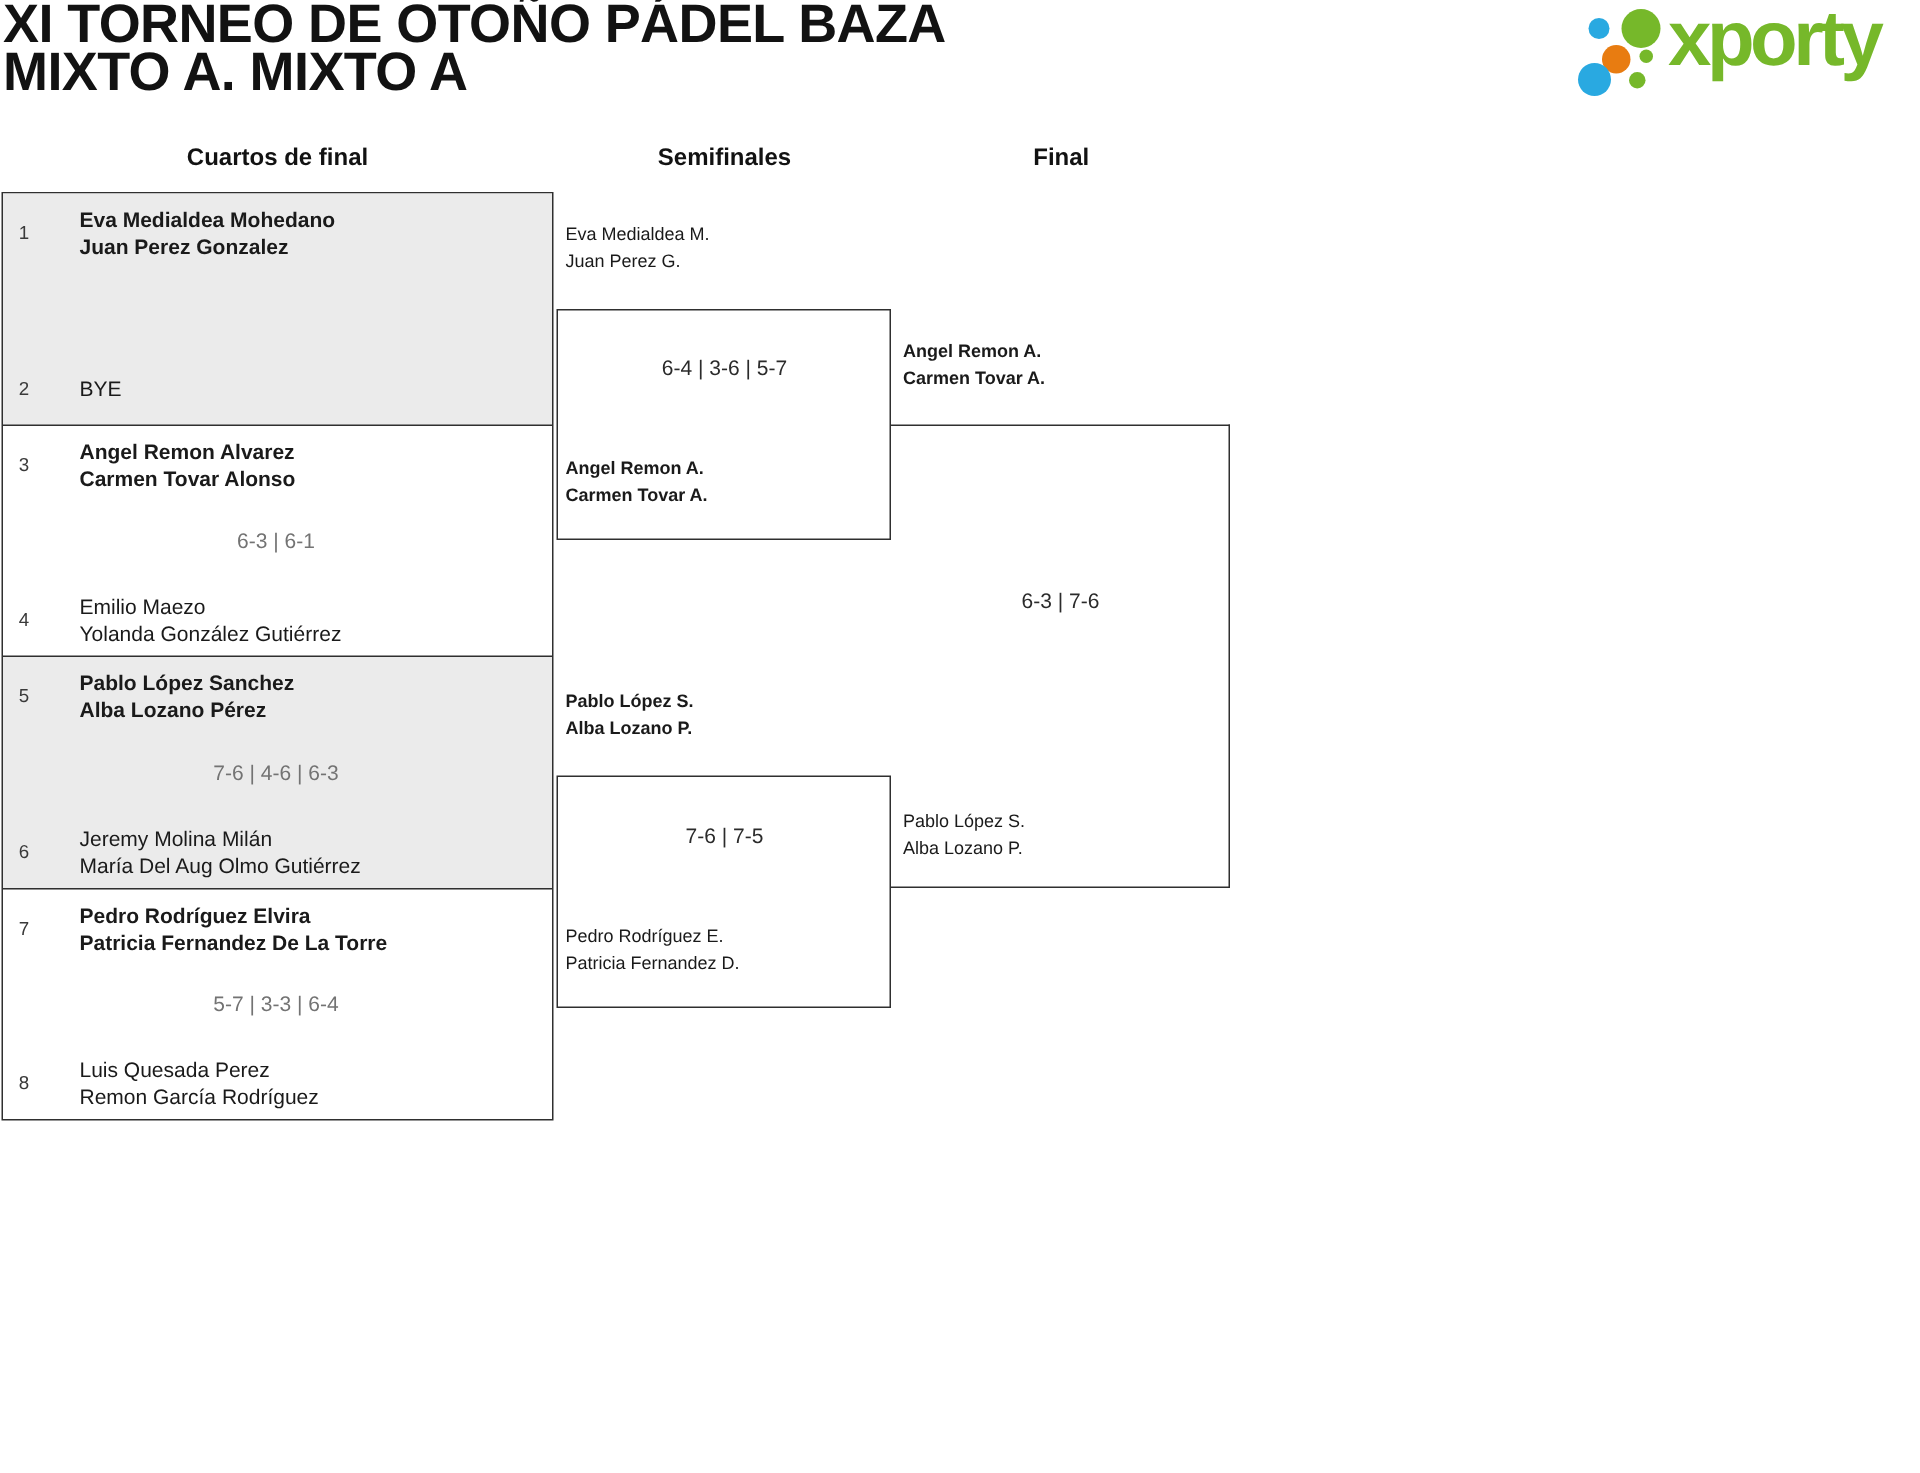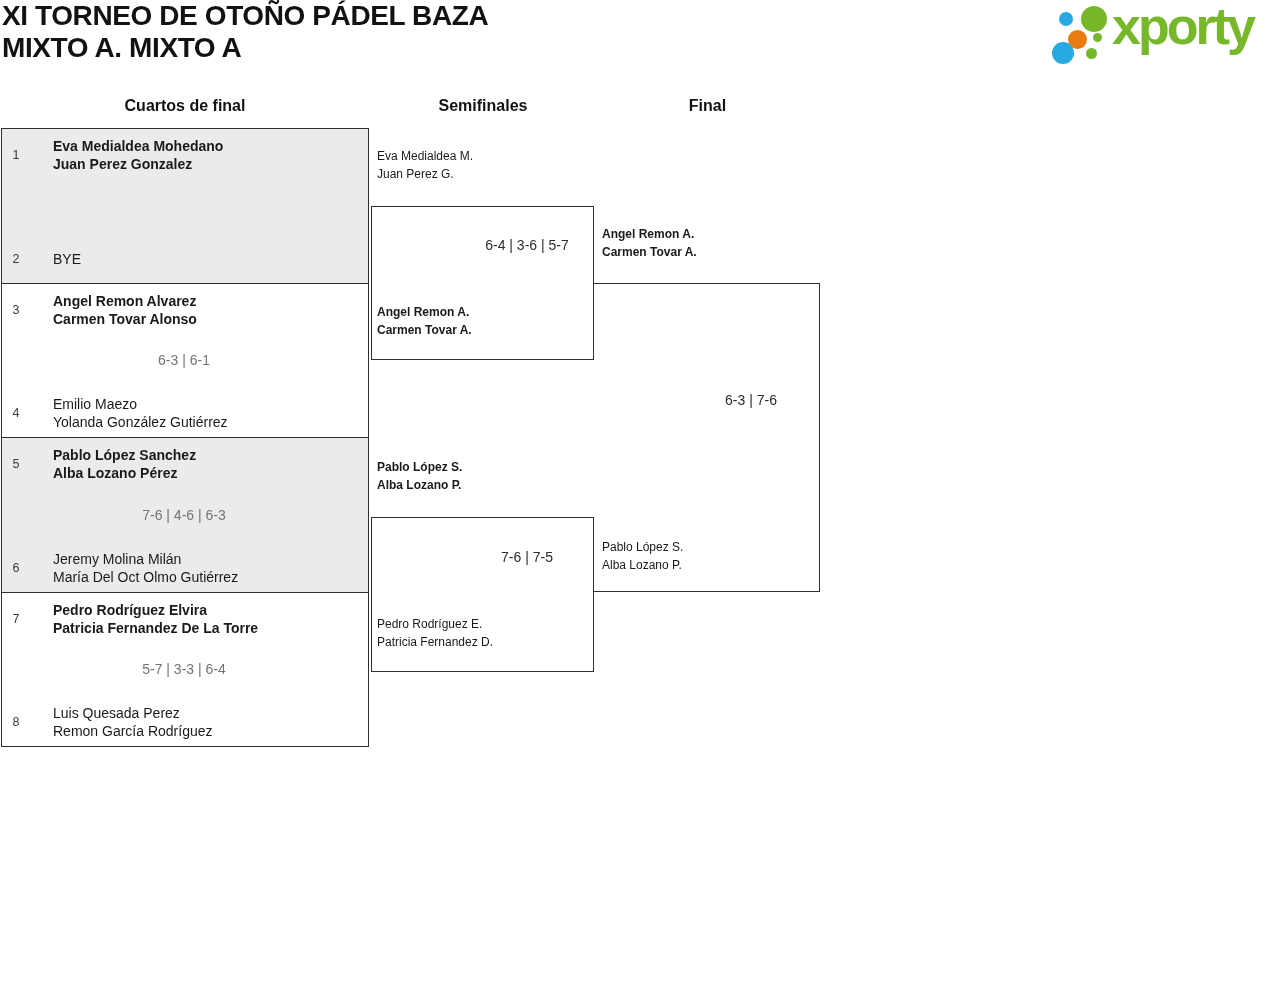--- a/index.html
+++ b/index.html
@@ -2,21 +2,21 @@
 <html><head>
 <meta charset="utf-8">
 <style>
   html,body{margin:0;padding:0;background:#fff;}
   .page{
     position:relative;width:1280px;height:982px;background:#fff;overflow:hidden;
     font-family:"Liberation Sans",sans-serif;color:#1a1a1a;
   }
   
   .title{
-    position:absolute;left:2px;top:0;font-size:28px;line-height:32px;
+    position:absolute;left:2px;top:0;font-size:36px;line-height:32px;
     font-weight:bold;letter-spacing:-0.4px;color:#121212;
   }
   .logo{position:absolute;left:1050px;top:0;width:228px;height:72px;}
   .dot{position:absolute;border-radius:50%;}
   .logo-text{
     position:absolute;left:62px;top:-6px;font-size:52px;line-height:64px;
     font-weight:bold;letter-spacing:-3px;color:#76b82a;
   }
   
   .round-header{
@@ -50,21 +50,21 @@
   .final-box{
     position:absolute;border:1px solid #2f2f2f;border-left:none;
     box-sizing:border-box;background:transparent;
   }
   
   .pair{
     position:absolute;font-size:12px;line-height:18px;color:#1a1a1a;white-space:nowrap;
   }
   .pair.bold{font-weight:bold;}
   .score-line{
-    position:absolute;font-size:14px;color:#2b2b2b;text-align:center;height:18px;line-height:18px;padding-left:44px;
+    position:absolute;font-size:14px;color:#2b2b2b;text-align:center;height:18px;line-height:18px;
   }
 </style>
 </head>
 <body>
 
 <div class="page">
 
   <div class="title">
     <div>XI TORNEO DE OTOÑO PÁDEL BAZA</div>
     <div>MIXTO A. MIXTO A</div>
@@ -128,21 +128,21 @@
         <div class="names bold">
           <div>Pablo López Sanchez</div>
           <div>Alba Lozano Pérez</div>
         </div>
       </div>
       <div class="qf-score">7-6 | 4-6 | 6-3</div>
       <div class="team-row bottom">
         <span class="seed">6</span>
         <div class="names">
           <div>Jeremy Molina Milán</div>
-          <div>María Del Oct Olmo Gutiérrez</div>
+          <div>María Del Aug Olmo Gutiérrez</div>
         </div>
       </div>
     </div>
 
     <div class="qf-match">
       <div class="team-row">
         <span class="seed">7</span>
         <div class="names bold">
           <div>Pedro Rodríguez Elvira</div>
           <div>Patricia Fernandez De La Torre</div>

